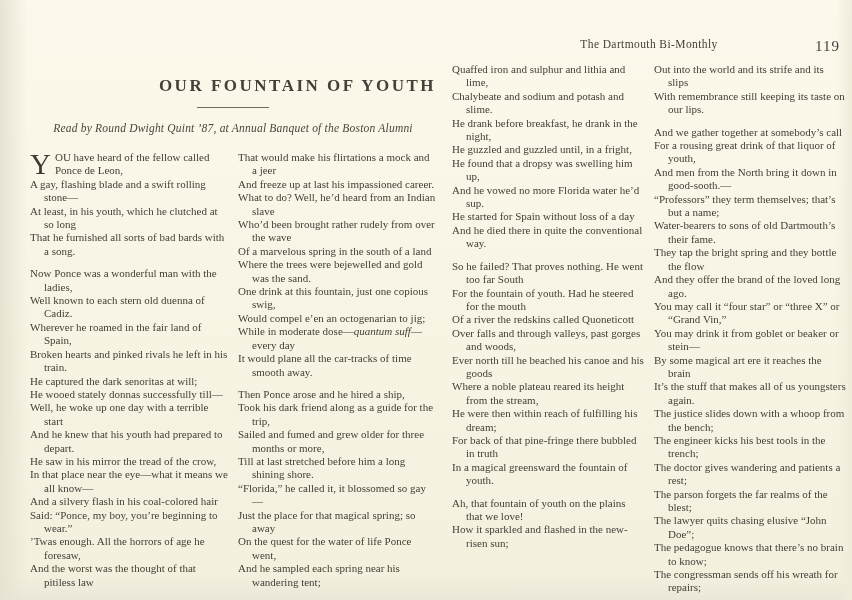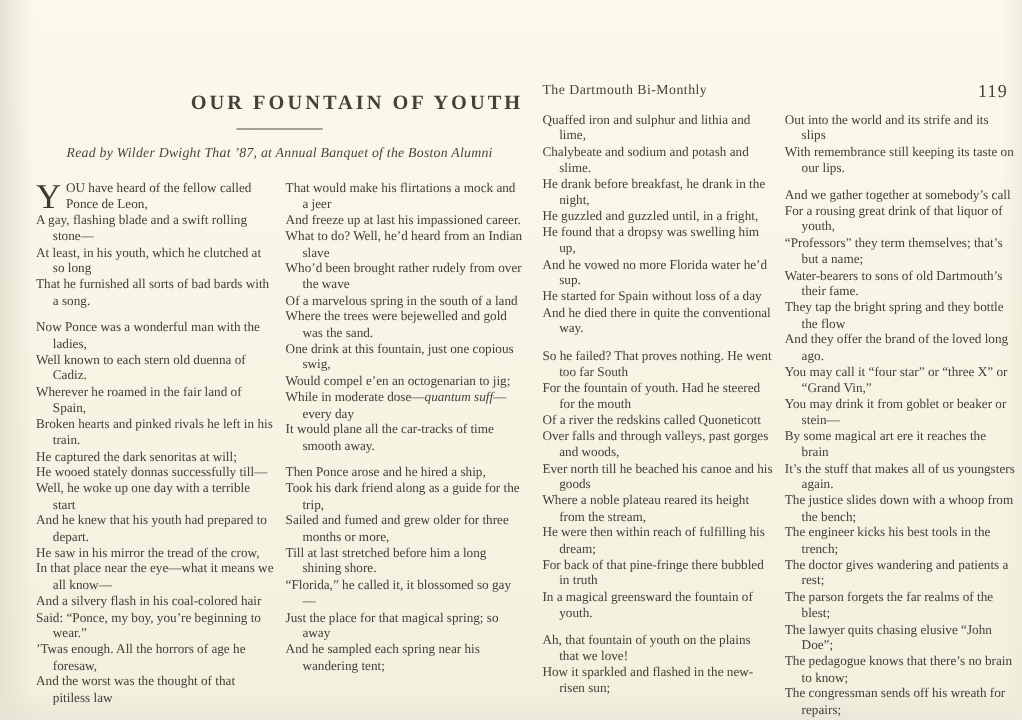--- a/index.html
+++ b/index.html
@@ -25,41 +25,41 @@
   }
   .title-rule{
     width:72px;height:0;border-top:1px solid #6e6a5f;margin:11px auto 0 auto;
   }
   .byline{
     margin-top:14px;text-align:center;font-style:italic;font-size:11.5px;
     letter-spacing:0.2px;color:#4a453c;
   }
   .cols{display:grid;grid-template-columns:1fr 1fr;column-gap:10px;margin-top:17px;}
   .rp-header{position:relative;height:16px;margin-bottom:9px;}
-  .rp-title{text-align:left;font-size:11.5px;letter-spacing:0.4px;color:#45413a;margin-top:31px;}
+  .rp-title{text-align:center;font-size:11.5px;letter-spacing:0.4px;color:#45413a;}
   .rp-pageno{position:absolute;right:6px;top:0;font-size:15px;letter-spacing:1px;color:#45413a;}
   .col{font-size:11px;line-height:13.4px;color:#433e36;}
   .stanza + .stanza{margin-top:9px;}
   .vline{padding-left:14px;text-indent:-14px;}
   .vline.has-dc{padding-left:0;text-indent:0;}
   .dropcap{
     float:left;font-size:29px;line-height:24px;padding:1px 4px 0 0;
     color:#3e3931;
   }
   .it{font-style:italic;}
 </style>
 </head>
 <body>
 
 <div class="scan">
 
   <div class="left-page">
     <div class="title">OUR FOUNTAIN OF YOUTH</div>
     <div class="title-rule"></div>
-    <div class="byline">Read by Wilder Dwight That ’87, at Annual Banquet of the Boston Alumni</div>
+    <div class="byline">Read by Round Dwight Quint ’87, at Annual Banquet of the Boston Alumni</div>
     <div class="cols">
       <div class="col">
           <div class="stanza">
             <div class="vline has-dc"><span class="dropcap">Y</span>OU have heard of the fellow called Ponce de Leon,</div>
             <div class="vline">A gay, flashing blade and a swift rolling stone—</div>
             <div class="vline">At least, in his youth, which he clutched at so long</div>
             <div class="vline">That he furnished all sorts of bad bards with a song.</div>
           </div>
           <div class="stanza">
             <div class="vline">Now Ponce was a wonderful man with the ladies,</div>
@@ -91,20 +91,21 @@
             <div class="vline"><span>While in moderate dose—</span><span class="it">quantum suff</span><span>—every day</span></div>
             <div class="vline">It would plane all the car-tracks of time smooth away.</div>
           </div>
           <div class="stanza">
             <div class="vline">Then Ponce arose and he hired a ship,</div>
             <div class="vline">Took his dark friend along as a guide for the trip,</div>
             <div class="vline">Sailed and fumed and grew older for three months or more,</div>
             <div class="vline">Till at last stretched before him a long shining shore.</div>
             <div class="vline">“Florida,” he called it, it blossomed so gay—</div>
             <div class="vline">Just the place for that magical spring; so away</div>
+            <div class="vline">On the quest for the water of life Ponce went,</div>
             <div class="vline">And he sampled each spring near his wandering tent;</div>
           </div>
         </div>
     </div>
   </div>
 
   <div class="right-page">
     <div class="rp-header">
       <div class="rp-title">The Dartmouth Bi-Monthly</div>
       <div class="rp-pageno">119</div>
@@ -138,20 +139,21 @@
           </div>
         </div>
       <div class="col">
           <div class="stanza">
             <div class="vline">Out into the world and its strife and its slips</div>
             <div class="vline">With remembrance still keeping its taste on our lips.</div>
           </div>
           <div class="stanza">
             <div class="vline">And we gather together at somebody’s call</div>
             <div class="vline">For a rousing great drink of that liquor of youth,</div>
+            <div class="vline">And men from the North bring it down in good-sooth.—</div>
             <div class="vline">“Professors” they term themselves; that’s but a name;</div>
             <div class="vline">Water-bearers to sons of old Dartmouth’s their fame.</div>
             <div class="vline">They tap the bright spring and they bottle the flow</div>
             <div class="vline">And they offer the brand of the loved long ago.</div>
             <div class="vline">You may call it “four star” or “three X” or “Grand Vin,”</div>
             <div class="vline">You may drink it from goblet or beaker or stein—</div>
             <div class="vline">By some magical art ere it reaches the brain</div>
             <div class="vline">It’s the stuff that makes all of us youngsters again.</div>
             <div class="vline">The justice slides down with a whoop from the bench;</div>
             <div class="vline">The engineer kicks his best tools in the trench;</div>

